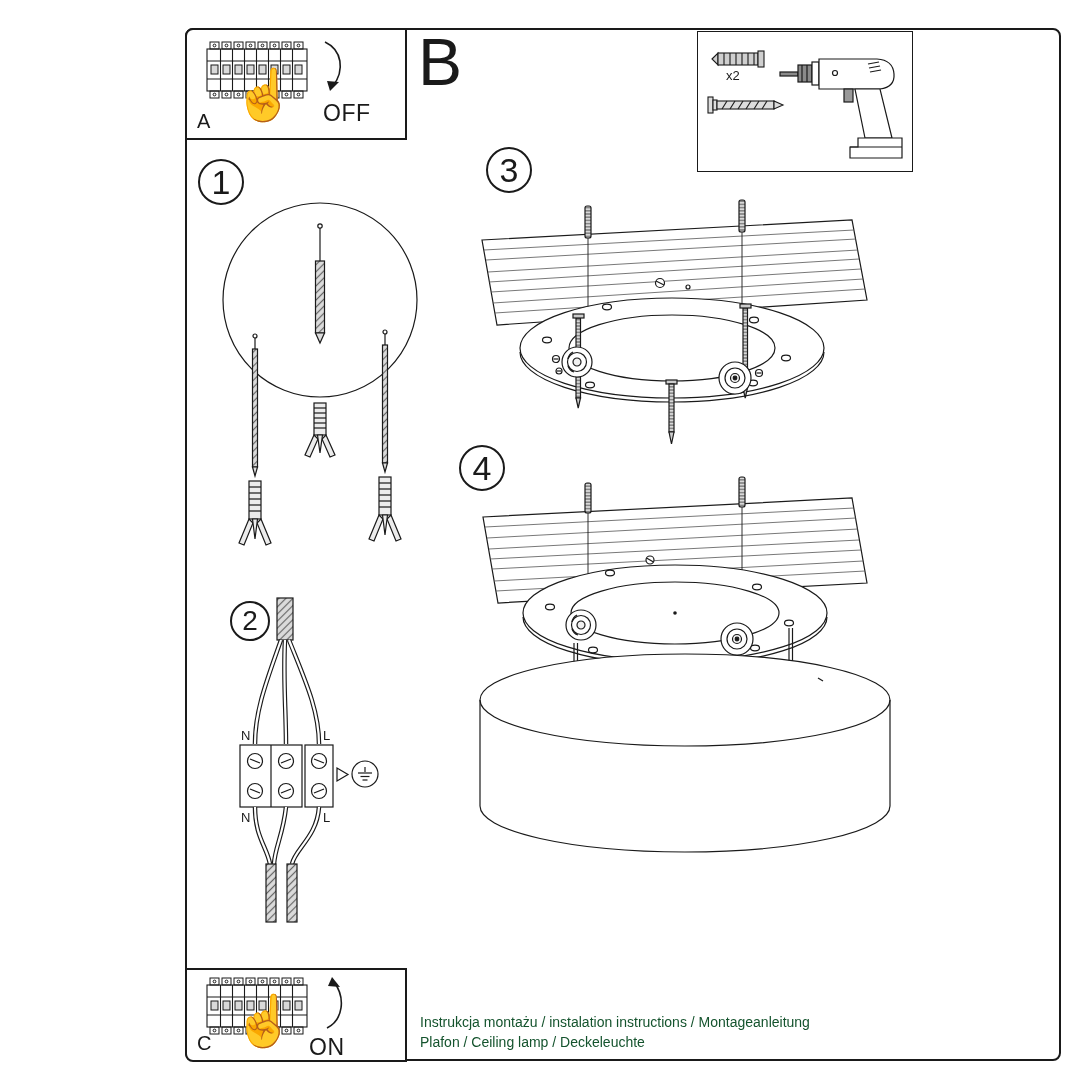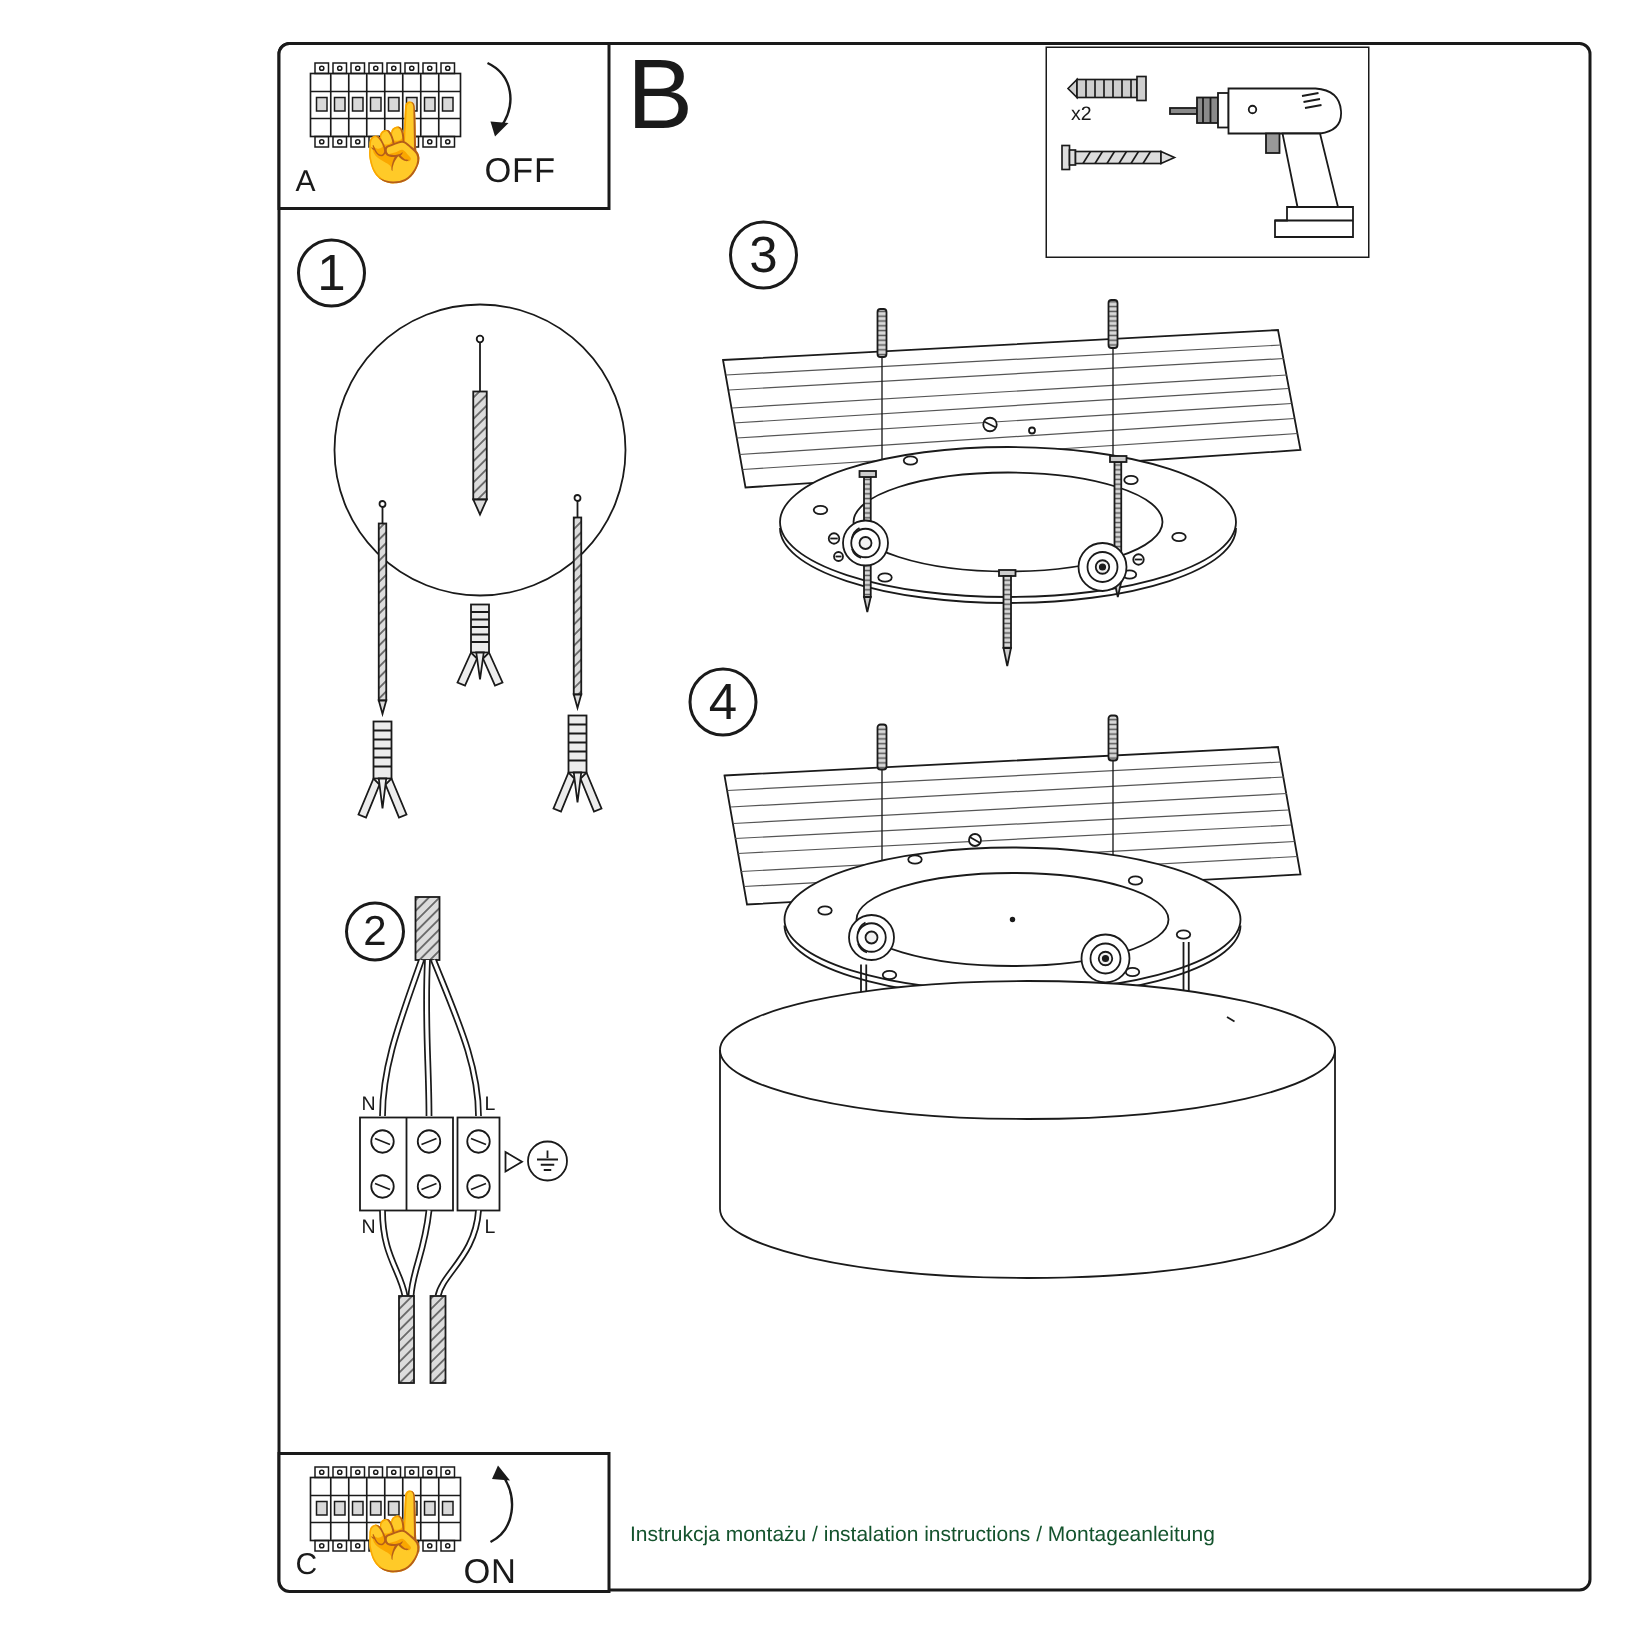--- a/index.html
+++ b/index.html
@@ -13,21 +13,21 @@
   #box-c{left:185px;top:968px;width:222px;height:94px;border-bottom-left-radius:8px;}
   #box-tools{left:697px;top:31px;width:216px;height:141px;border-width:1.5px;}
   .corner-label{font-size:20px;}
   .state-label{font-size:23px;letter-spacing:.5px;}
   .hand{font-size:50px;line-height:1;}
   .circle-step{border:2px solid #1a1a1a;border-radius:50%;background:#fff;display:flex;
                align-items:center;justify-content:center;box-sizing:border-box;}
   #step1-num,#step3-num,#step4-num{width:46px;height:46px;font-size:34px;}
   #step2-num{width:40px;height:40px;font-size:28px;}
   #letter-b{left:418px;top:24px;font-size:66px;font-weight:400;}
-  #x2-label{left:16px;top:36px;font-size:13px;}
+  #x2-label{left:28px;top:36px;font-size:13px;}
   .wire-label{font-size:13px;}
   #footer{left:420px;top:1012px;font-size:14px;line-height:20px;color:#14532d;}
   svg{display:block;}
 </style>
 </head>
 <body>
 
 <div id="canvas">
 
   <div id="main-border" class="abs"></div>
@@ -432,15 +432,16 @@
         <polygon points="145,7 153,17 141,16" fill="#1a1a1a"></polygon>
       </g>
     </svg>
     <span class="abs hand" style="left:46px;top:26px">☝</span>
     <span class="abs state-label" style="left:122px;top:64px">ON</span>
     <span class="abs corner-label" style="left:10px;top:62px">C</span>
   </div>
 
   <div id="footer" class="abs">
     <div>Instrukcja montażu / instalation instructions / Montageanleitung</div>
+    <div>Plafon / Ceiling lamp / Deckeleuchte</div>
   </div>
 
 </div>
 
 </body></html>

